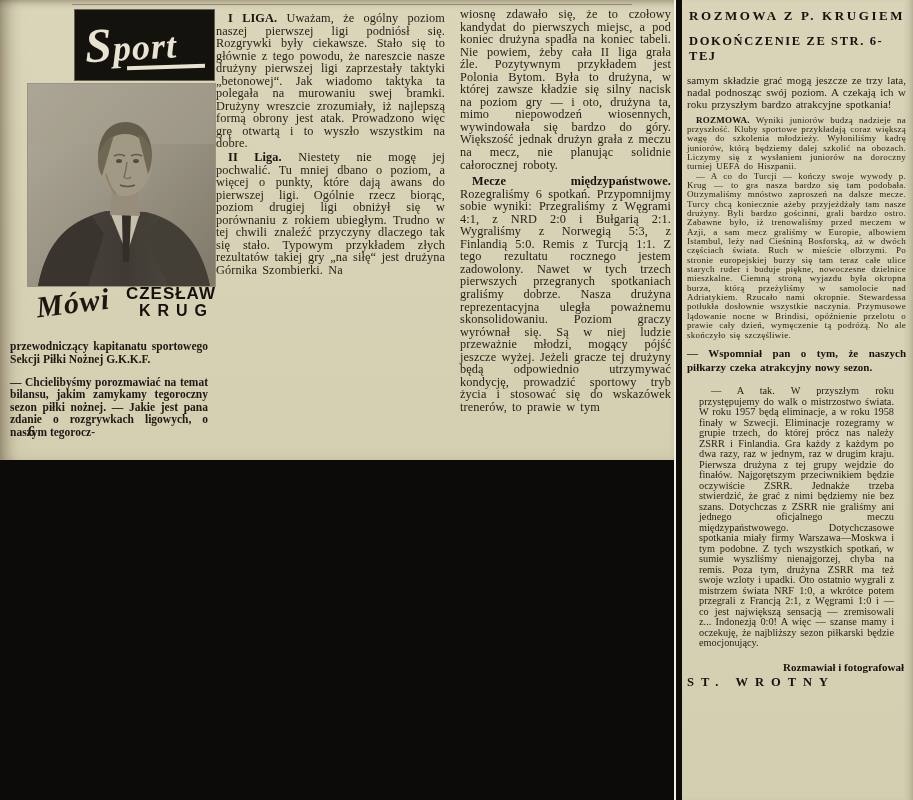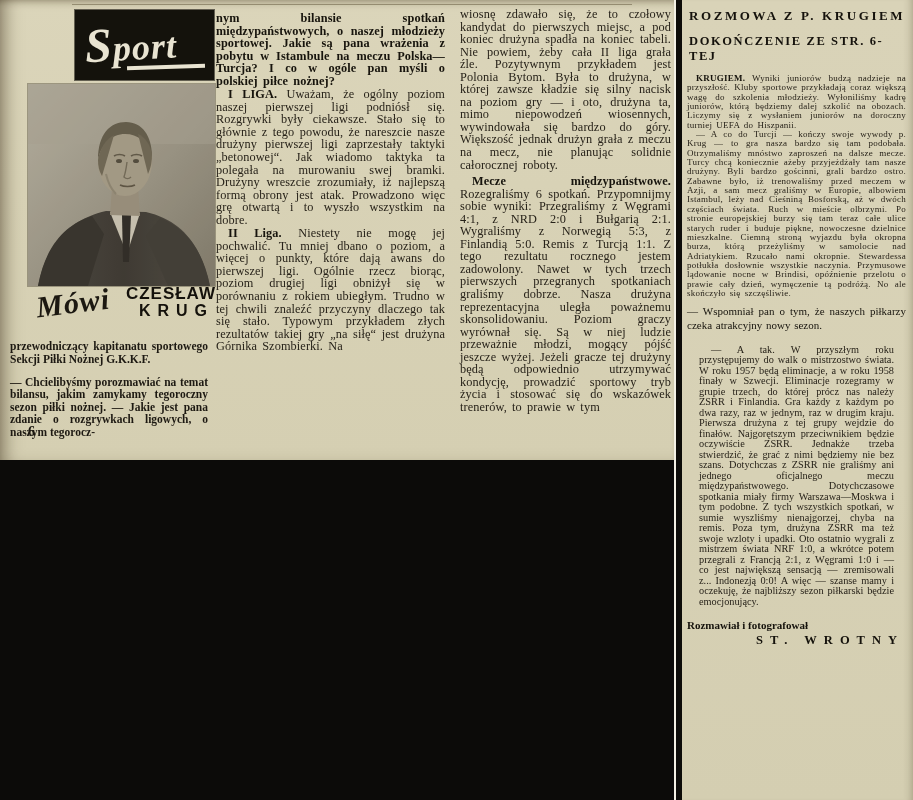--- a/index.html
+++ b/index.html
@@ -66,25 +66,25 @@
     background:linear-gradient(180deg,#d9d3b8 0%,#d7d1b5 60%,#d4ceb1 100%);
     box-sizing:border-box;border-left:6px solid #0d0c09;
     padding:8px 7px 4px 5px;
     box-shadow:inset -8px 0 10px -8px rgba(60,48,25,.4);
   }
   .r-h1{font-weight:bold;font-size:13px;letter-spacing:2.6px;color:#15120c;margin:0 0 7px 2px;}
   .r-h2{font-weight:bold;font-size:12.5px;letter-spacing:1.6px;color:#15120c;margin:10px 0 10px 2px;}
   .r-p1{font-size:11px;line-height:12.2px;text-align:justify;word-spacing:1.5px;margin:0 0 5px 0;}
   .body-sm{font-size:9px;line-height:9.35px;text-align:justify;word-spacing:1.6px;letter-spacing:.25px;margin:0;}
   .body-sm.indent{text-indent:9px;}
-  .r-q2{font-weight:normal;font-size:11px;line-height:13.8px;text-align:justify;word-spacing:1px;
+  .r-q2{font-weight:bold;font-size:11px;line-height:13.8px;text-align:justify;word-spacing:1px;
     color:#17140d;margin:7px 0 3px 0;}
   .body-md{font-size:10.3px;line-height:10.5px;text-align:justify;word-spacing:1px;margin:12px;}
-  .sign1{margin:10px 2px 2px 0;font-weight:bold;font-size:11px;color:#15120c;}
-  .sign2{margin:0 2px 0 0;font-weight:bold;font-size:12.5px;letter-spacing:7px;text-align:right;color:#15120c;}
+  .sign1{margin:10px 2px 2px 0;font-weight:bold;font-size:11px;text-align:right;color:#15120c;}
+  .sign2{margin:0 2px 0 0;font-weight:bold;font-size:12.5px;letter-spacing:7px;text-align:left;color:#15120c;}
 </style>
 </head>
 <body>
 
 <div class="canvas">
 
   <div class="left-scan">
     <div class="paper-left">
       <div class="top-rule"></div>
 
@@ -142,38 +142,38 @@
           <span class="name-first">CZESŁAW</span>
           <span class="name-last">KRUG</span>
         </div>
 
         <p class="role">przewodniczący kapitanatu sportowego Sekcji Piłki Nożnej G.K.K.F.</p>
         <p class="lead-q">— Chcielibyśmy porozmawiać na temat bilansu, jakim zamykamy tegoroczny sezon piłki nożnej. — Jakie jest pana zdanie o rozgrywkach ligowych, o naszym tegorocz-</p>
         <div class="pageno">6</div>
       </div>
 
       <div class="col col2">
-        <p class="body-lg qbold">nym bilansie spotkań międzypaństwowych, o naszej młodzieży sportowej. Jakie są pana wrażenia z pobytu w Istambule na meczu Polska—Turcja? I co w ogóle pan myśli o polskiej piłce nożnej?</p>
         <p class="body-lg indent"><span class="runin">I LIGA.</span> <span>Uważam, że ogólny poziom naszej pierwszej ligi podniósł się. Rozgrywki były ciekawsze. Stało się to głównie z tego powodu, że nareszcie nasze drużyny pierwszej ligi zaprzestały taktyki „betonowej“. Jak wiadomo taktyka ta polegała na murowaniu swej bramki. Drużyny wreszcie zrozumiały, iż najlepszą formą obrony jest atak. Prowadzono więc grę otwartą i to wyszło wszystkim na dobre.</span></p>
         <p class="body-lg indent"><span class="runin">II Liga.</span> <span>Niestety nie mogę jej pochwalić. Tu mniej dbano o poziom, a więcej o punkty, które dają awans do pierwszej ligi. Ogólnie rzecz biorąc, poziom drugiej ligi obniżył się w porównaniu z rokiem ubiegłym. Trudno w tej chwili znaleźć przyczyny dlaczego tak się stało. Typowym przykładem złych rezultatów takiej gry „na siłę“ jest drużyna Górnika Szombierki. Na</span></p>
       </div>
 
       <div class="col col3">
         <p class="body-lg">wiosnę zdawało się, że to czołowy kandydat do pierwszych miejsc, a pod koniec drużyna spadła na koniec tabeli. Nie powiem, żeby cała II liga grała źle. Pozytywnym przykładem jest Polonia Bytom. Była to drużyna, w której zawsze kładzie się silny nacisk na poziom gry — i oto, drużyna ta, mimo niepowodzeń wiosennych, wywindowała się bardzo do góry. Większość jednak drużyn grała z meczu na mecz, nie planując solidnie całorocznej roboty.</p>
         <p class="body-lg indent" style="margin-top:4px;"><span class="runin">Mecze międzypaństwowe.</span> <span>Rozegraliśmy 6 spotkań. Przypomnijmy sobie wyniki: Przegraliśmy z Węgrami 4:1, z NRD 2:0 i Bułgarią 2:1. Wygraliśmy z Norwegią 5:3, z Finlandią 5:0. Remis z Turcją 1:1. Z tego rezultatu rocznego jestem zadowolony. Nawet w tych trzech pierwszych przegranych spotkaniach graliśmy dobrze. Nasza drużyna reprezentacyjna uległa poważnemu skonsolidowaniu. Poziom graczy wyrównał się. Są w niej ludzie przeważnie młodzi, mogący pójść jeszcze wyżej. Jeżeli gracze tej drużyny będą odpowiednio utrzymywać kondycję, prowadzić sportowy tryb życia i stosować się do wskazówek trenerów, to prawie w tym</span></p>
       </div>
     </div>
   </div>
 
   <div class="right-strip">
     <p class="r-h1">ROZMOWA Z P. KRUGIEM</p>
     <p class="r-h2">DOKOŃCZENIE ZE STR. 6-TEJ</p>
 
+    <p class="r-p1">samym składzie grać mogą jeszcze ze trzy lata, nadal podnosząc swój poziom. A czekają ich w roku przyszłym bardzo atrakcyjne spotkania!</p>
 
-    <p class="body-sm indent"><span class="runin">KRUGIEM.</span> <span>Wyniki juniorów budzą nadzieje na przyszłość. Kluby sportowe przykładają coraz większą wagę do szkolenia młodzieży. Wyłoniliśmy kadrę juniorów, którą będziemy dalej szkolić na obozach. Liczymy się z wysłaniem juniorów na doroczny turniej UEFA do Hiszpanii.</span></p>
+    <p class="body-sm indent"><span class="runin">ROZMOWA.</span> <span>Wyniki juniorów budzą nadzieje na przyszłość. Kluby sportowe przykładają coraz większą wagę do szkolenia młodzieży. Wyłoniliśmy kadrę juniorów, którą będziemy dalej szkolić na obozach. Liczymy się z wysłaniem juniorów na doroczny turniej UEFA do Hiszpanii.</span></p>
 
     <p class="body-sm indent">— A co do Turcji — kończy swoje wywody p. Krug — to gra nasza bardzo się tam podobała. Otrzymaliśmy mnóstwo zaproszeń na dalsze mecze. Turcy chcą koniecznie ażeby przyjeżdżały tam nasze drużyny. Byli bardzo gościnni, grali bardzo ostro. Zabawne było, iż trenowaliśmy przed meczem w Azji, a sam mecz graliśmy w Europie, albowiem Istambul, leży nad Cieśniną Bosforską, aż w dwóch częściach świata. Ruch w mieście olbrzymi. Po stronie europejskiej burzy się tam teraz całe ulice starych ruder i buduje piękne, nowoczesne dzielnice mieszkalne. Ciemną stroną wyjazdu była okropna burza, którą przeżyliśmy w samolocie nad Adriatykiem. Rzucało nami okropnie. Stewardessa potłukła dosłownie wszystkie naczynia. Przymusowe lądowanie nocne w Brindisi, opóźnienie przelotu o prawie cały dzień, wymęczenie tą podróżą. No ale skończyło się szczęśliwie.</p>
 
     <p class="r-q2">— Wspomniał pan o tym, że naszych piłkarzy czeka atrakcyjny nowy sezon.</p>
 
     <p class="body-md indent">— A tak. W przyszłym roku przystępujemy do walk o mistrzostwo świata. W roku 1957 będą eliminacje, a w roku 1958 finały w Szwecji. Eliminacje rozegramy w grupie trzech, do której prócz nas należy ZSRR i Finlandia. Gra każdy z każdym po dwa razy, raz w jednym, raz w drugim kraju. Pierwsza drużyna z tej grupy wejdzie do finałów. Najgorętszym przeciwnikiem będzie oczywiście ZSRR. Jednakże trzeba stwierdzić, że grać z nimi będziemy nie bez szans. Dotychczas z ZSRR nie graliśmy ani jednego oficjalnego meczu międzypaństwowego. Dotychczasowe spotkania miały firmy Warszawa—Moskwa i tym podobne. Z tych wszystkich spotkań, w sumie wyszliśmy nienajgorzej, chyba na remis. Poza tym, drużyna ZSRR ma też swoje wzloty i upadki. Oto ostatnio wygrali z mistrzem świata NRF 1:0, a wkrótce potem przegrali z Francją 2:1, z Węgrami 1:0 i — co jest największą sensacją — zremisowali z... Indonezją 0:0! A więc — szanse mamy i oczekuję, że najbliższy sezon piłkarski będzie emocjonujący.</p>
 
     <p class="sign1">Rozmawiał i fotografował</p>
     <p class="sign2">ST. WROTNY</p>
   </div>

